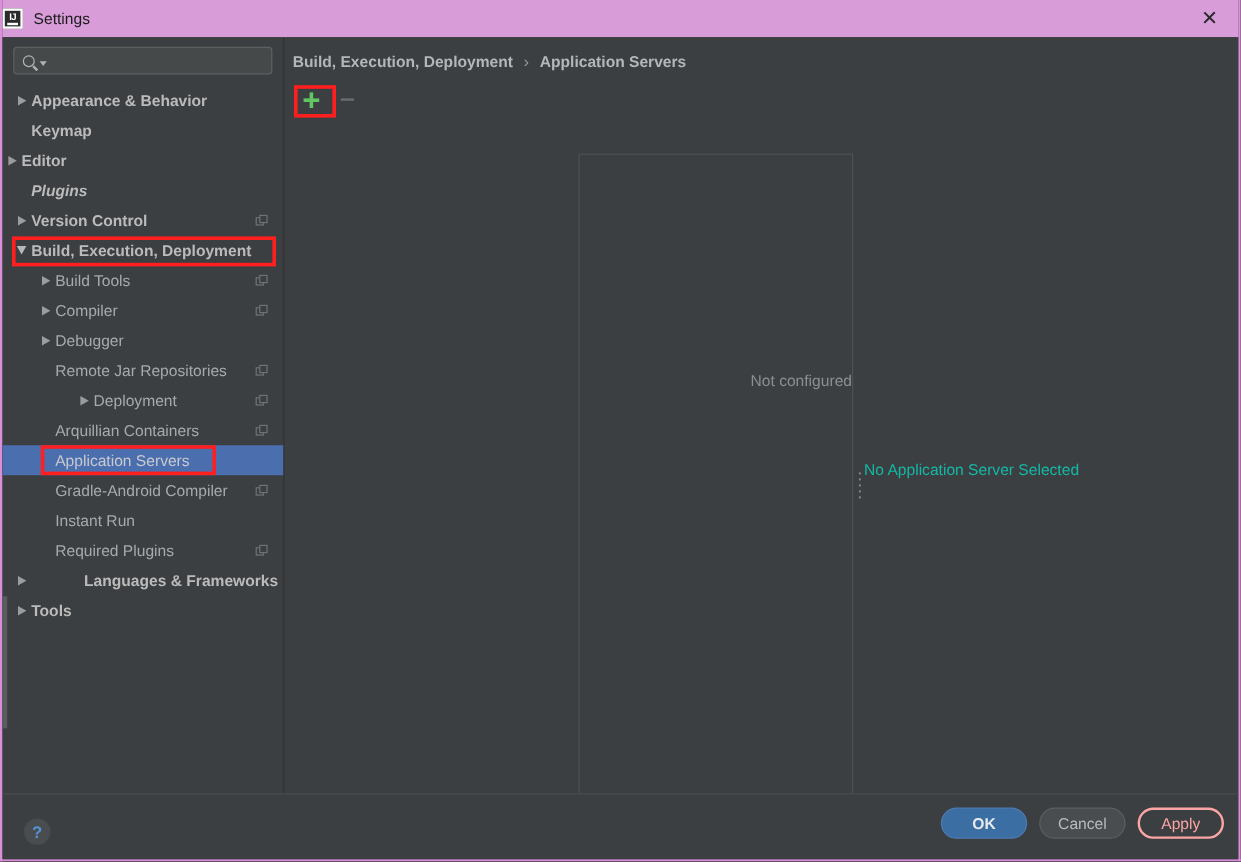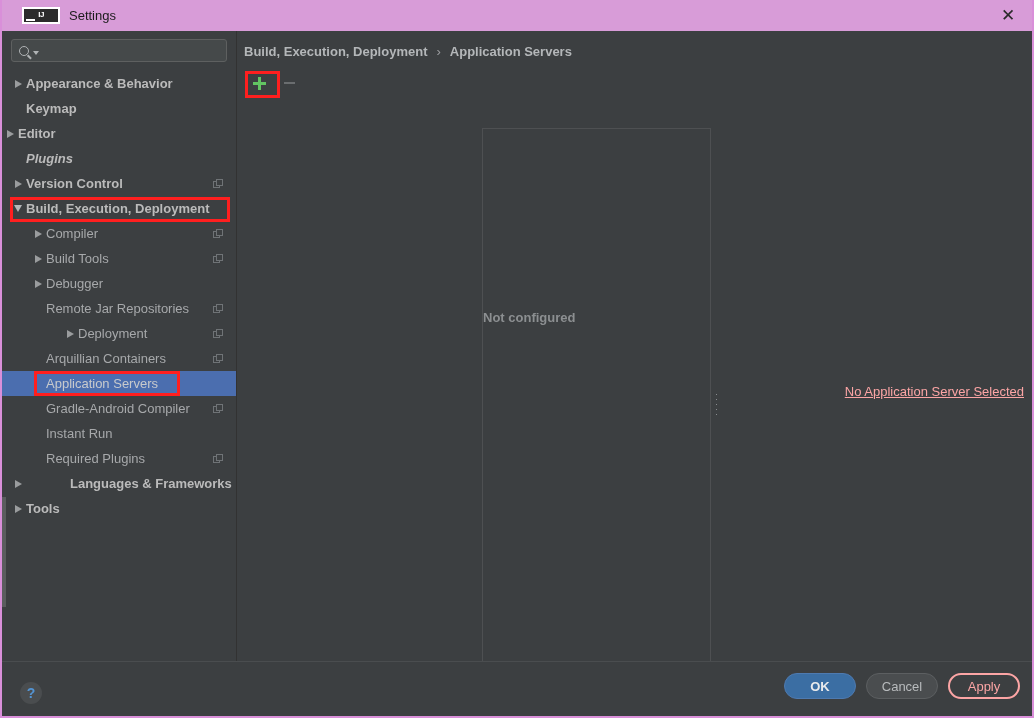--- a/index.html
+++ b/index.html
@@ -22,22 +22,22 @@
   }
 
   
   #titlebar {
     position: absolute; left: -2px; top: 0;
     width: 1034px; height: 31px;
     background: #d89cd8;
     display: flex; align-items: center;
   }
   #ij-icon {
-    width: 38px; height: 17px;
-    margin-left: 22px;
+    width: 17px; height: 17px;
+    margin-left: 2px;
     background: #2b2b2b;
     border: 2px solid #ffffff;
     box-sizing: border-box;
     position: relative;
     display: flex; align-items: center; justify-content: center;
   }
   #ij-icon .ij-text {
     color: #ffffff;
     font-size: 8px;
     font-weight: bold;
@@ -234,47 +234,45 @@
     left: 244px; top: 97px;
     width: 229px; height: 553px;
     border: 1px solid #4e5052;
     box-sizing: border-box;
     background: #3c3f41;
   }
   #list-empty {
     position: absolute;
     left: 0; right: 0;
     top: 181px;
-    text-align: left;
+    text-align: right;
     font-size: 13px;
     color: #8c8f91;
-    font-weight: bold;
   }
 
   #splitter {
     position: absolute;
     left: 474px; top: 97px;
     width: 8px; height: 553px;
     display: flex; align-items: center; justify-content: center;
   }
   #splitter .dots {
     width: 3px; height: 26px;
     background-image:
       radial-gradient(circle, #8a8d8f 0.8px, transparent 1px);
     background-size: 3px 5px;
   }
 
   #detail-empty {
     position: absolute;
     left: 482px; right: 8px;
     top: 353px;
-    text-align: right;
-    font-size: 13px;
-    color: #fca5a5;
-    text-decoration: underline;
+    text-align: left;
+    font-size: 13px;
+    color: #14b8a6;
   }
 
   
   #footer {
     position: absolute;
     left: 0; right: 0; top: 661px;
     height: 55px;
     background: #3c3f41;
     border-top: 1px solid #4a4d4f;
   }
@@ -390,31 +388,31 @@
         <div class="tree-row lvl0" style="padding-left: 8px;">
           <span class="tw">
             <span class="tri-down"></span>
           </span>
           <span class="tree-label">Build, Execution, Deployment</span>
         </div>
         <div class="tree-row lvl1" style="padding-left: 28px;">
           <span class="tw">
             <span class="tri-right"></span>
           </span>
+          <span class="tree-label">Build Tools</span>
+          <span class="copy-ico">
+            <span class="r1"></span>
+            <span class="r2"></span>
+          </span>
+        </div>
+        <div class="tree-row lvl1" style="padding-left: 28px;">
+          <span class="tw">
+            <span class="tri-right"></span>
+          </span>
           <span class="tree-label">Compiler</span>
-          <span class="copy-ico">
-            <span class="r1"></span>
-            <span class="r2"></span>
-          </span>
-        </div>
-        <div class="tree-row lvl1" style="padding-left: 28px;">
-          <span class="tw">
-            <span class="tri-right"></span>
-          </span>
-          <span class="tree-label">Build Tools</span>
           <span class="copy-ico">
             <span class="r1"></span>
             <span class="r2"></span>
           </span>
         </div>
         <div class="tree-row lvl1" style="padding-left: 28px;">
           <span class="tw">
             <span class="tri-right"></span>
           </span>
           <span class="tree-label">Debugger</span>

